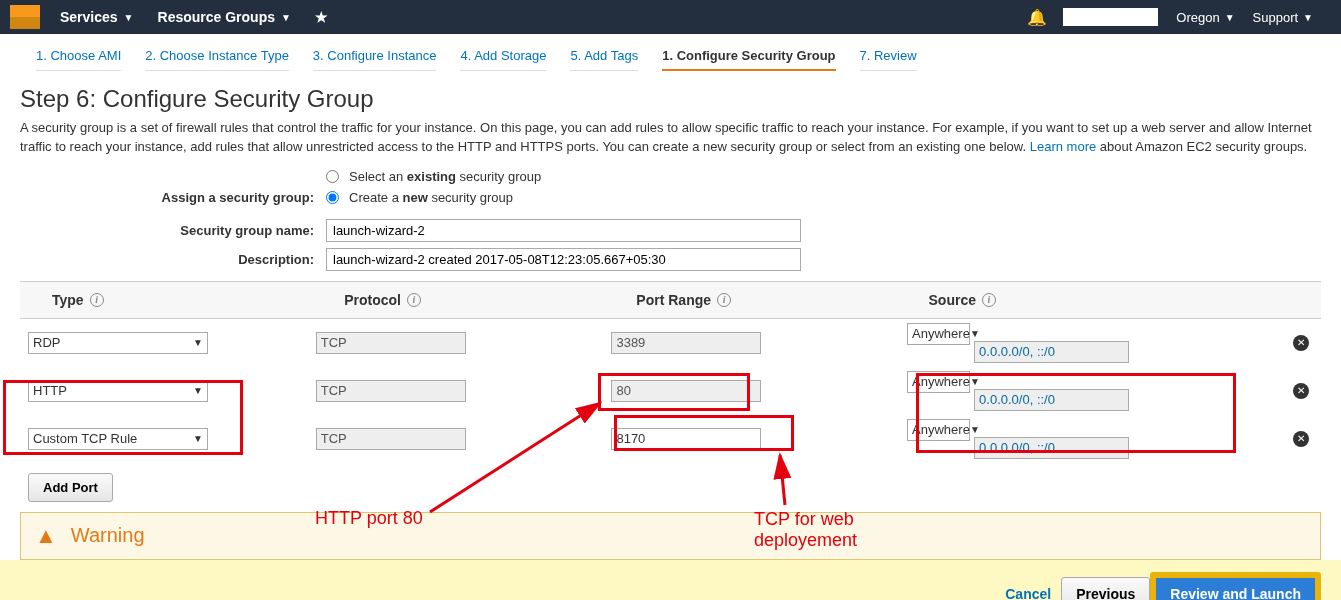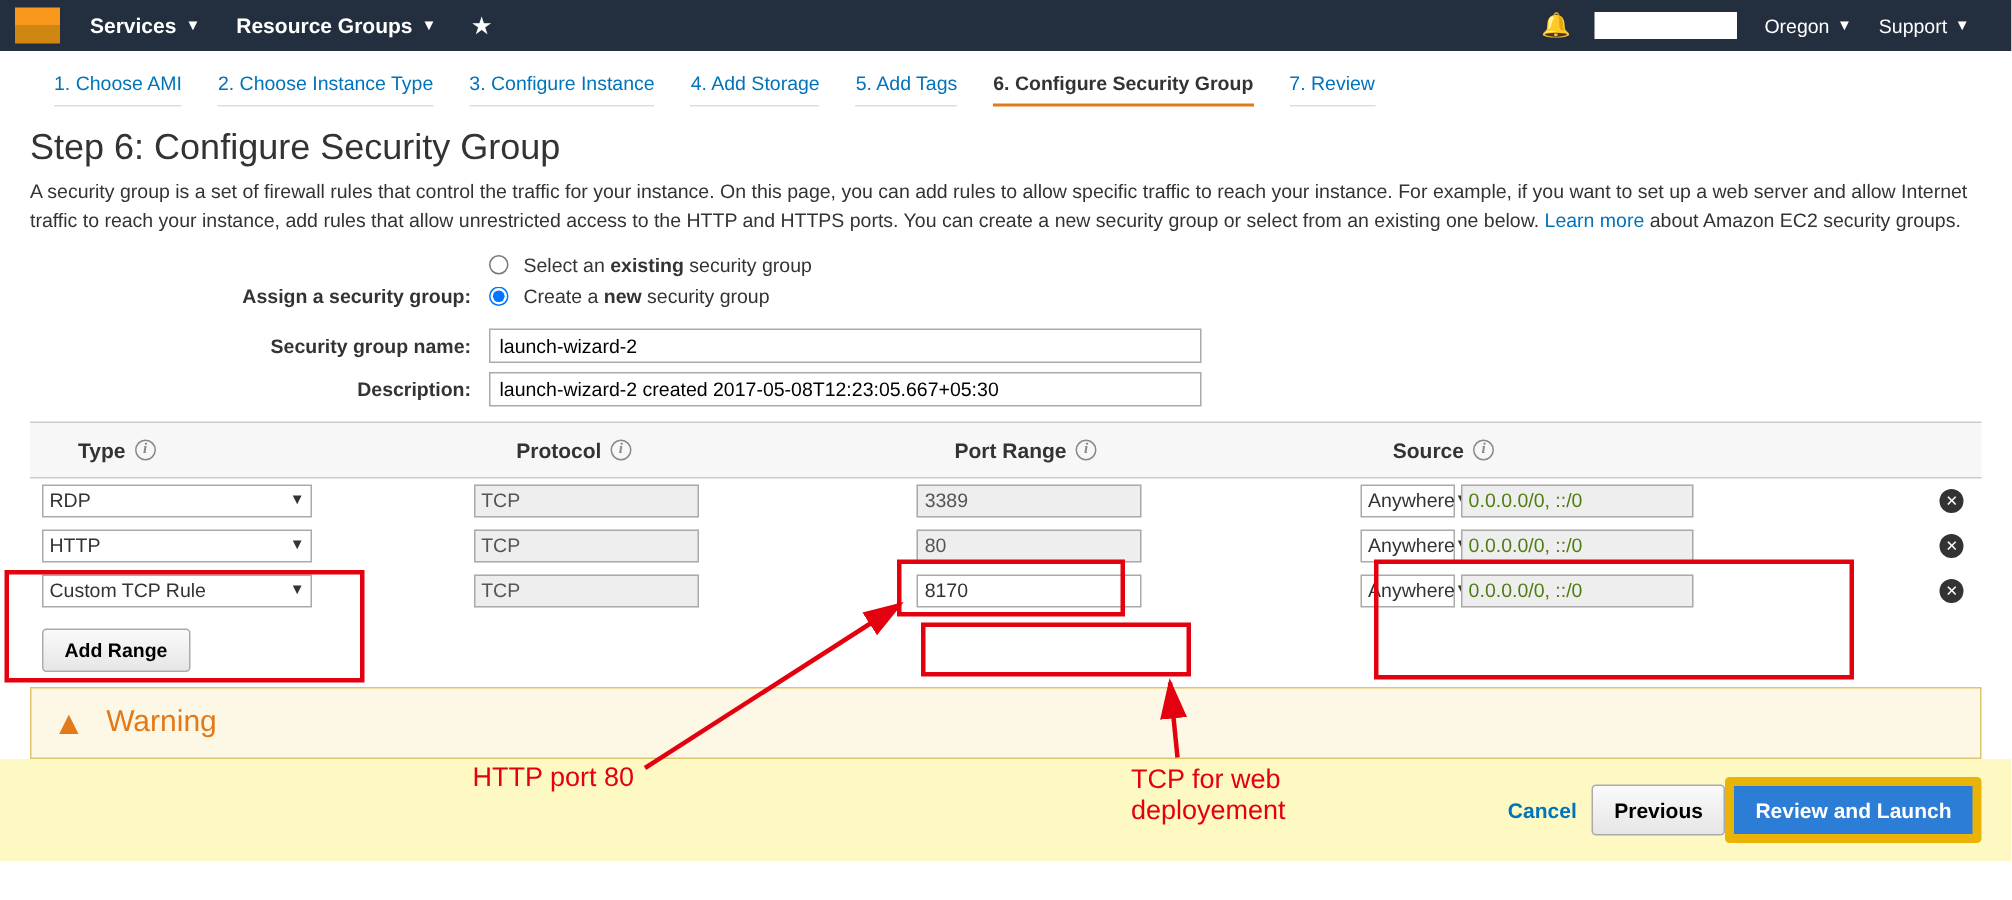--- a/index.html
+++ b/index.html
@@ -49,21 +49,21 @@
   
   .select-input, .readonly-input, .src-select, .src-text { border: 1px solid #aaa; padding: 2px 4px; font-size: 13px; background: #fff; }
   .select-input { width: 180px; height: 22px; display: flex; align-items: center; justify-content: space-between; }
   .select-input .arrow { font-size: 10px; }
   .readonly-input { width: 150px; height: 22px; background: #eee; color: #555; display: flex; align-items: center; }
   .port-input { width: 150px; height: 22px; display: flex; align-items: center; }
   .port-input.editable { background: #fff; }
   .port-input.readonly { background: #eee; color: #555; }
   .src-select { width: 63px; height: 22px; display: flex; align-items: center; justify-content: space-between; margin-right: 4px; }
   .src-select .arrow { font-size: 10px; }
-  .src-text { width: 155px; height: 22px; display: flex; align-items: center; background: #eee; color: #4d7c0f; }
+  .src-text { width: 155px; height: 22px; display: flex; align-items: center; background: #eee; color: #0369a1; margin-top: 18px; }
   .del-btn { width: 16px; height: 16px; background: #333; color: #fff; border-radius: 50%; display: inline-flex; align-items: center; justify-content: center; font-size: 10px; cursor: pointer; }
   
   .add-rule-btn { margin: 10px 0 10px 8px; padding: 6px 14px; background: linear-gradient(#fafafa,#e6e6e6); border: 1px solid #aaa; border-radius: 3px; font-weight: bold; font-size: 13px; cursor: pointer; }
   
   
   .redbox { position: absolute; border: 3px solid #e3000f; pointer-events: none; }
   .arrow-svg { position: absolute; pointer-events: none; }
   .red-text { position: absolute; color: #e3000f; font-size: 18px; pointer-events: none; }
   
   
@@ -107,21 +107,21 @@
     <span class="caret">▼</span>
   </div>
 </div>
 
 <div class="wizard">
   <div class="tab">1. Choose AMI</div>
   <div class="tab">2. Choose Instance Type</div>
   <div class="tab">3. Configure Instance</div>
   <div class="tab">4. Add Storage</div>
   <div class="tab">5. Add Tags</div>
-  <div class="tab active">6. Configure Security Group</div>
+  <div class="tab active">1. Configure Security Group</div>
   <div class="tab">7. Review</div>
 </div>
 
 <div class="content">
   <h1>Step 6: Configure Security Group</h1>
   <p class="desc">
     <span>A security group is a set of firewall rules that control the traffic for your instance. On this page, you can add rules to allow specific traffic to reach your instance. For example, if you want to set up a web server and allow Internet traffic to reach your instance, add rules that allow unrestricted access to the HTTP and HTTPS ports. You can create a new security group or select from an existing one below.</span>
     <a href="#">Learn more</a>
     <span>about Amazon EC2 security groups.</span>
   </p>
@@ -242,21 +242,21 @@
         <div class="src-select">
               <span>Anywhere</span>
               <span class="arrow">▼</span>
             </div>
         <div class="src-text">0.0.0.0/0, ::/0</div>
       </div>
       <div class="cell del"><span class="del-btn">✕</span></div>
     </div>
   </div>
 
-  <button class="add-rule-btn">Add Range</button>
+  <button class="add-rule-btn">Add Port</button>
 </div>
 
 <div class="warning-box">
   <span class="warn-icon">▲</span>
   <span class="warn-text">Warning</span>
 </div>
 
 <div class="footer">
   <button class="btn-cancel">Cancel</button>
   <button class="btn-prev">Previous</button>

